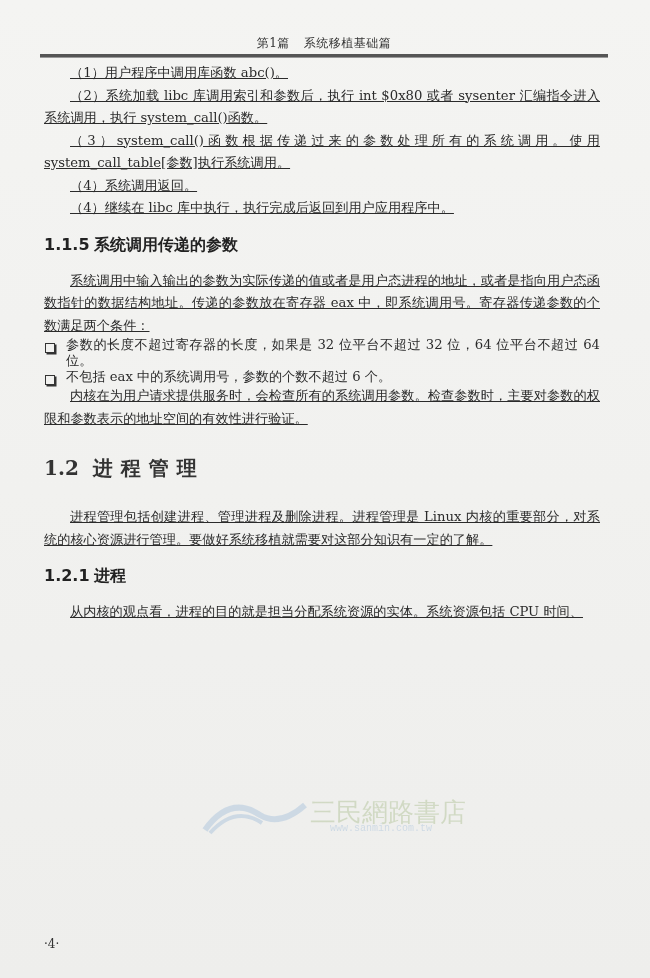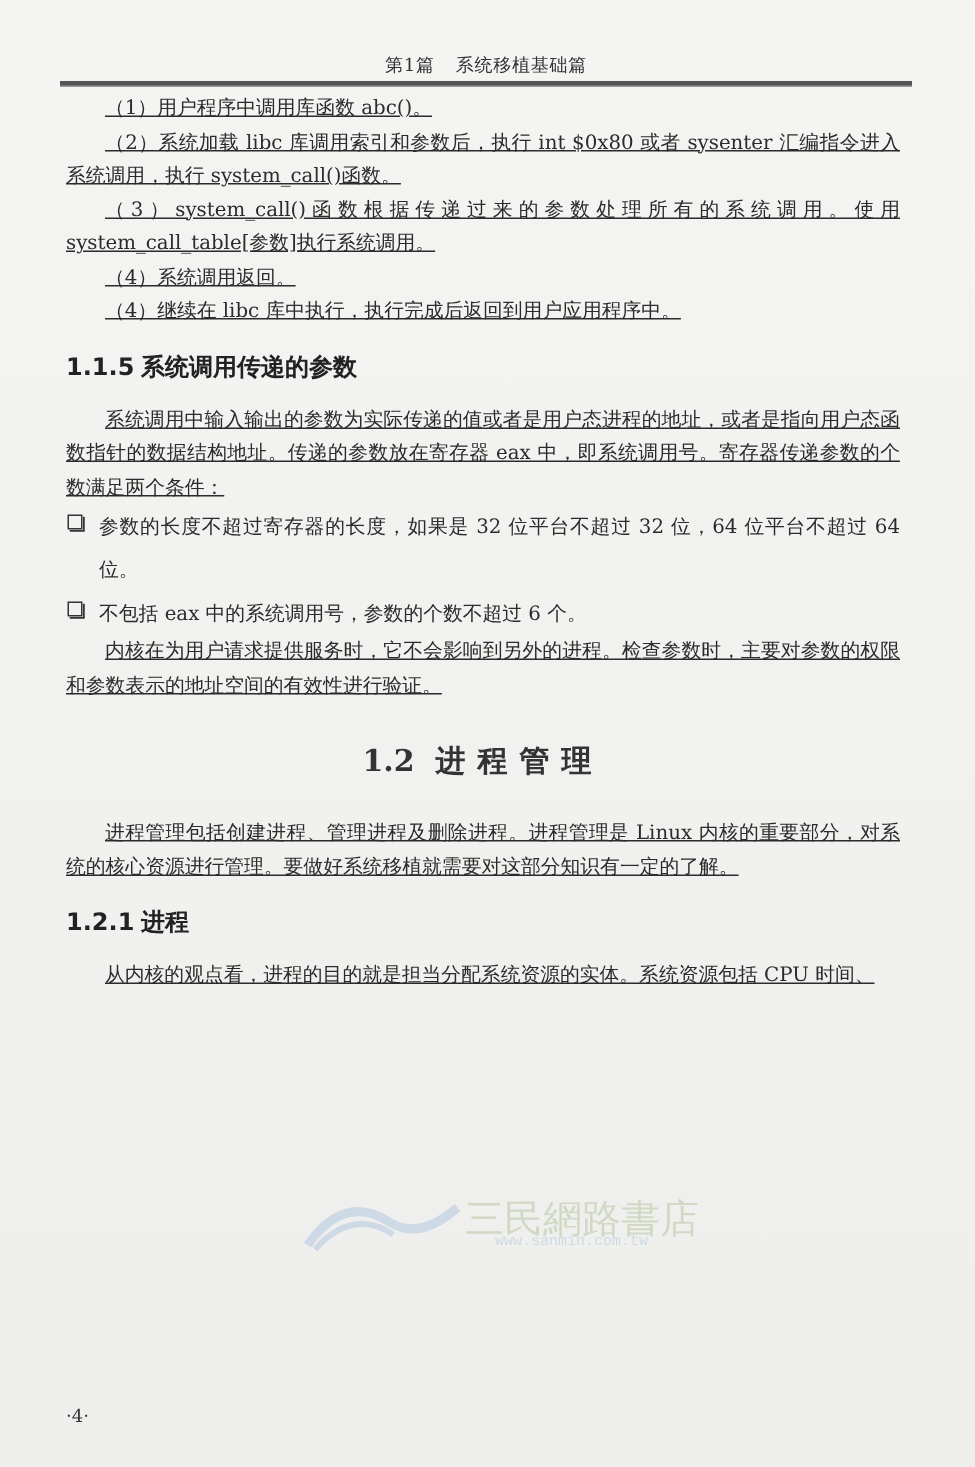--- a/index.html
+++ b/index.html
@@ -59,34 +59,33 @@
     .sec-h3 {
       font-family: "DejaVu Sans", "Liberation Sans", sans-serif;
       font-size: 16px;
       color: #222;
       margin: 0;
       height: 30px;
       line-height: 30px;
     }
     .sec-h3 .num { display: inline-block; width: 50px; }
     .sec-h2 {
-      text-align: center;
       font-size: 20px;
       color: #333;
       letter-spacing: 8px;
       margin: 0;
       height: 44px;
       line-height: 44px;
     }
     .sec-h2 .num { letter-spacing: 0; margin-right: 14px; }
     .bullet {
       position: relative;
       padding-left: 22px;
       font-size: 13.2px;
-      line-height: 29px;
+      line-height: 16px;
       text-align: justify;
       color: #2b2b2b;
     }
     .bullet .box {
       position: absolute;
       left: 1px;
       top: 6px;
       width: 8px;
       height: 8px;
       border: 1.3px solid #333;
@@ -164,21 +163,21 @@
 
     <p class="indent">系统调用中输入输出的参数为实际传递的值或者是用户态进程的地址，或者是指向用户态函数指针的数据结构地址。传递的参数放在寄存器 eax 中，即系统调用号。寄存器传递参数的个数满足两个条件：</p>
     <div class="bullet">
       <span class="box"></span>
       <span>参数的长度不超过寄存器的长度，如果是 32 位平台不超过 32 位，64 位平台不超过 64 位。</span>
     </div>
     <div class="bullet">
       <span class="box"></span>
       <span>不包括 eax 中的系统调用号，参数的个数不超过 6 个。</span>
     </div>
-    <p class="indent">内核在为用户请求提供服务时，它不会影响到另外的进程。检查参数时，主要对参数的权限和参数表示的地址空间的有效性进行验证。</p>
+    <p class="indent">内核在为用户请求提供服务时，会检查所有的系统调用参数。检查参数时，主要对参数的权限和参数表示的地址空间的有效性进行验证。</p>
 
     <div class="gap-m"></div>
     <h2 class="sec-h2">
       <span class="num">1.2</span><span>进程管理</span>
     </h2>
     <div class="gap-m"></div>
 
     <p class="indent">进程管理包括创建进程、管理进程及删除进程。进程管理是 Linux 内核的重要部分，对系统的核心资源进行管理。要做好系统移植就需要对这部分知识有一定的了解。</p>
 
     <div class="gap-s"></div>

